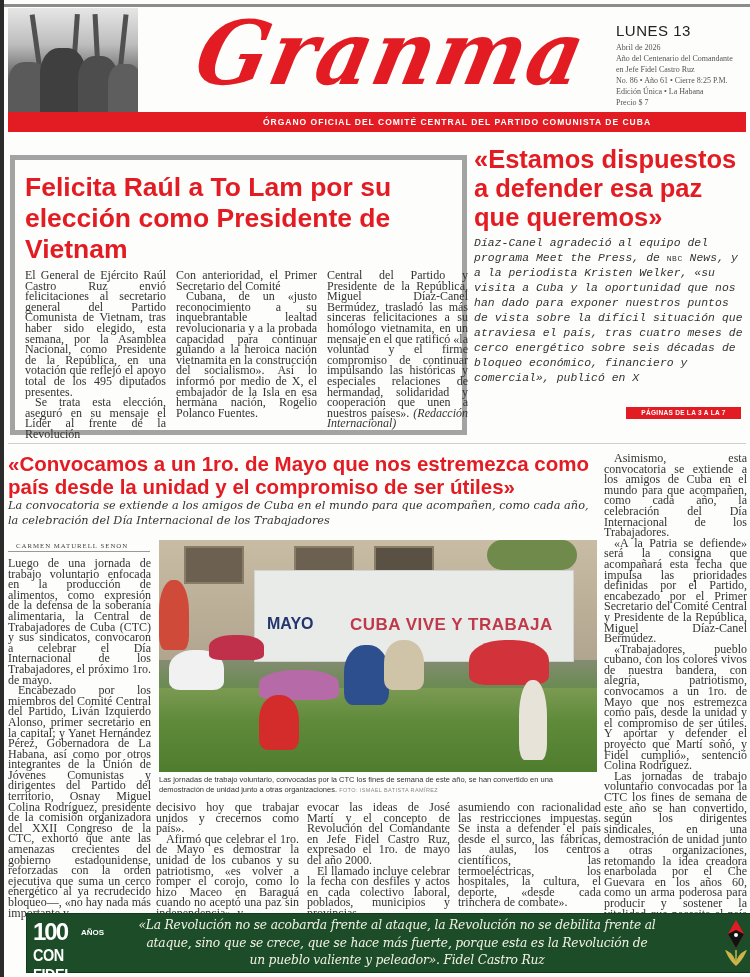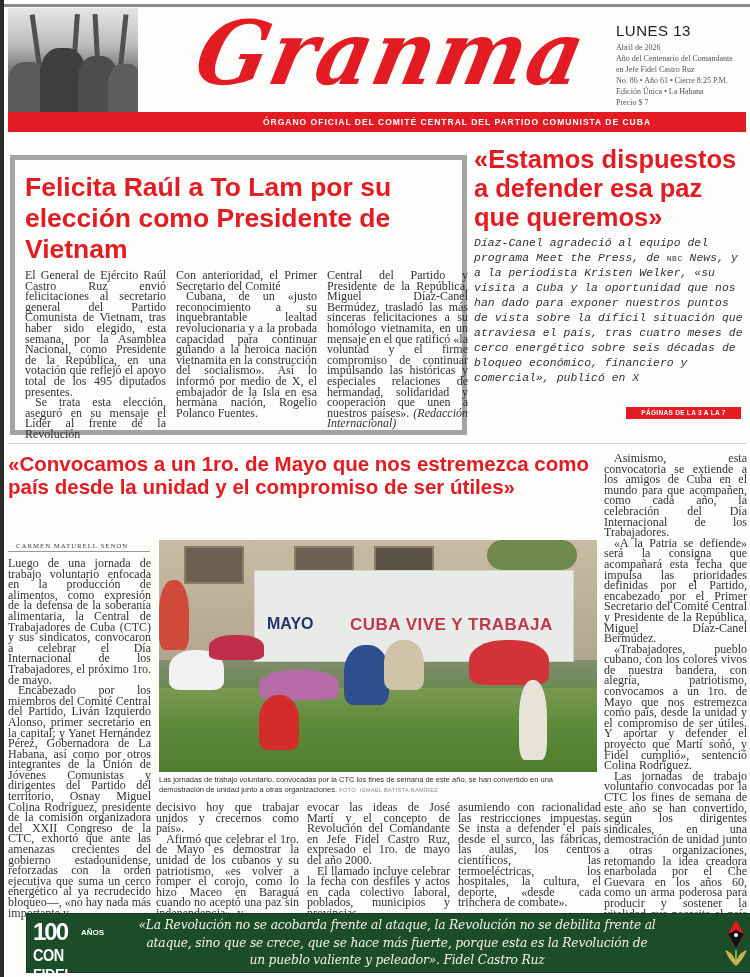--- a/index.html
+++ b/index.html
@@ -129,20 +129,21 @@
 
   <div class="right1">
     <div class="h1">«Estamos dispuestos a defender esa paz que queremos»</div>
     <div class="deck"><span>Díaz-Canel agradeció al equipo del programa Meet the Press, de </span><span class="sc">NBC</span><span> News, y a la periodista Kristen Welker, «su visita a Cuba y la oportunidad que nos han dado para exponer nuestros puntos de vista sobre la difícil situación que atraviesa el país, tras cuatro meses de cerco energético sobre seis décadas de bloqueo económico, financiero y comercial», publicó en X</span></div>
     <div class="pages-tag">PÁGINAS DE LA 3 A LA 7</div>
   </div>
 
   <div class="rule-h" style="left:4px;top:443px;width:738px;"></div>
 
   <div class="h1 h2">«Convocamos a un 1ro. de Mayo que nos estremezca como país desde la unidad y el compromiso de ser útiles»</div>
+  <div class="deck2">La convocatoria se extiende a los amigos de Cuba en el mundo para que acompañen, como cada año, la celebración del Día Internacional de los Trabajadores</div>
   <div class="byline">CARMEN MATURELL SENON</div>
   <div class="byline-rule"></div>
 
   <div class="col col-left">
     <p>Luego de una jornada de trabajo voluntario enfocada en la producción de alimentos, como expresión de la defensa de la soberanía alimentaria, la Central de Trabajadores de Cuba (CTC) y sus sindicatos, convocaron a celebrar el Día Internacional de los Trabajadores, el próximo 1ro. de mayo.</p>
     <p>Encabezado por los miembros del Comité Central del Partido, Liván Izquierdo Alonso, primer secretario en la capital; y Yanet Hernández Pérez, Gobernadora de La Habana, así como por otros integrantes de la Unión de Jóvenes Comunistas y dirigentes del Partido del territorio, Osnay Miguel Colina Rodríguez, presidente de la comisión organizadora del XXII Congreso de la CTC, exhortó que ante las amenazas crecientes del gobierno estadounidense, reforzadas con la orden ejecutiva que suma un cerco energético al ya recrudecido bloqueo—, «no hay nada más importante y</p>
   </div>
 
   <div class="photo">
     <div class="building"></div>

